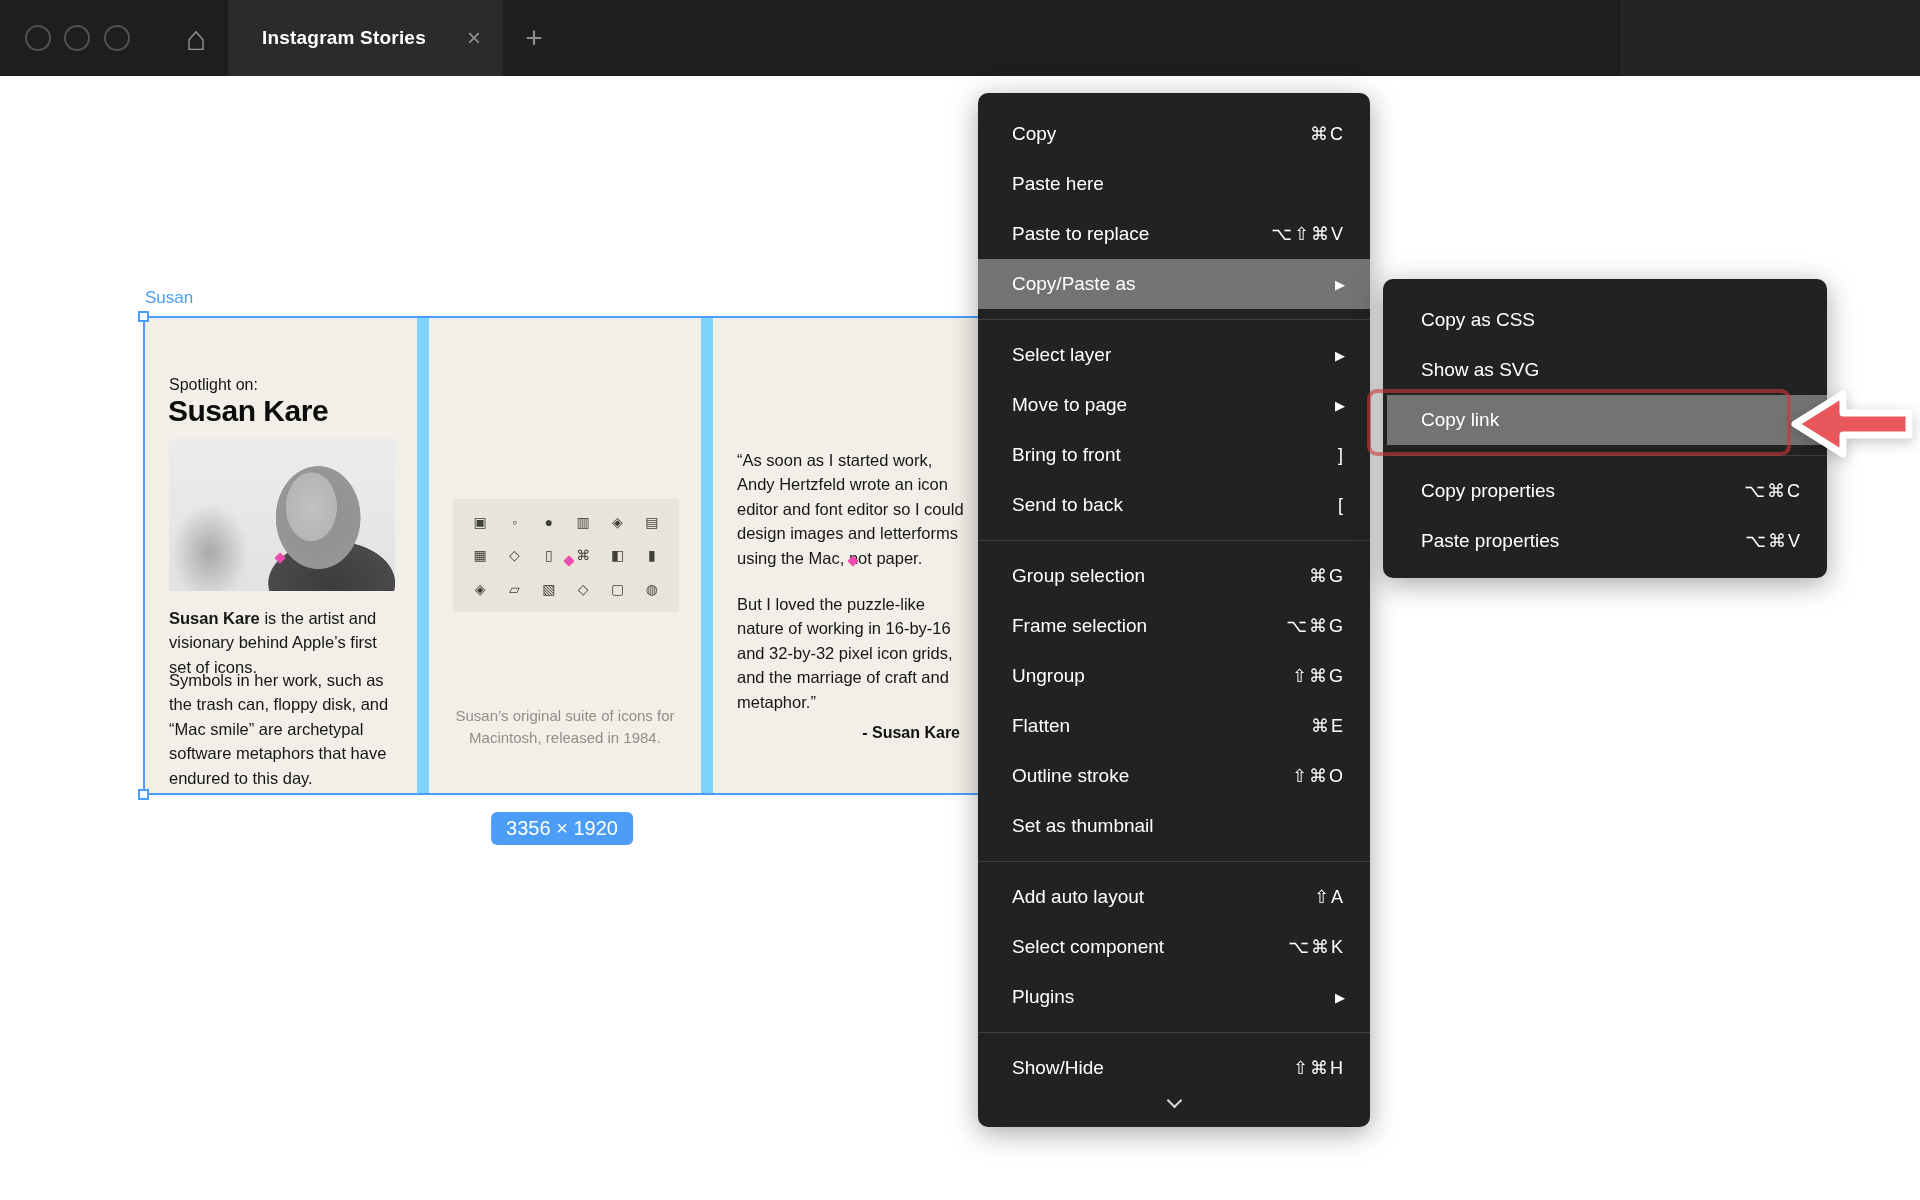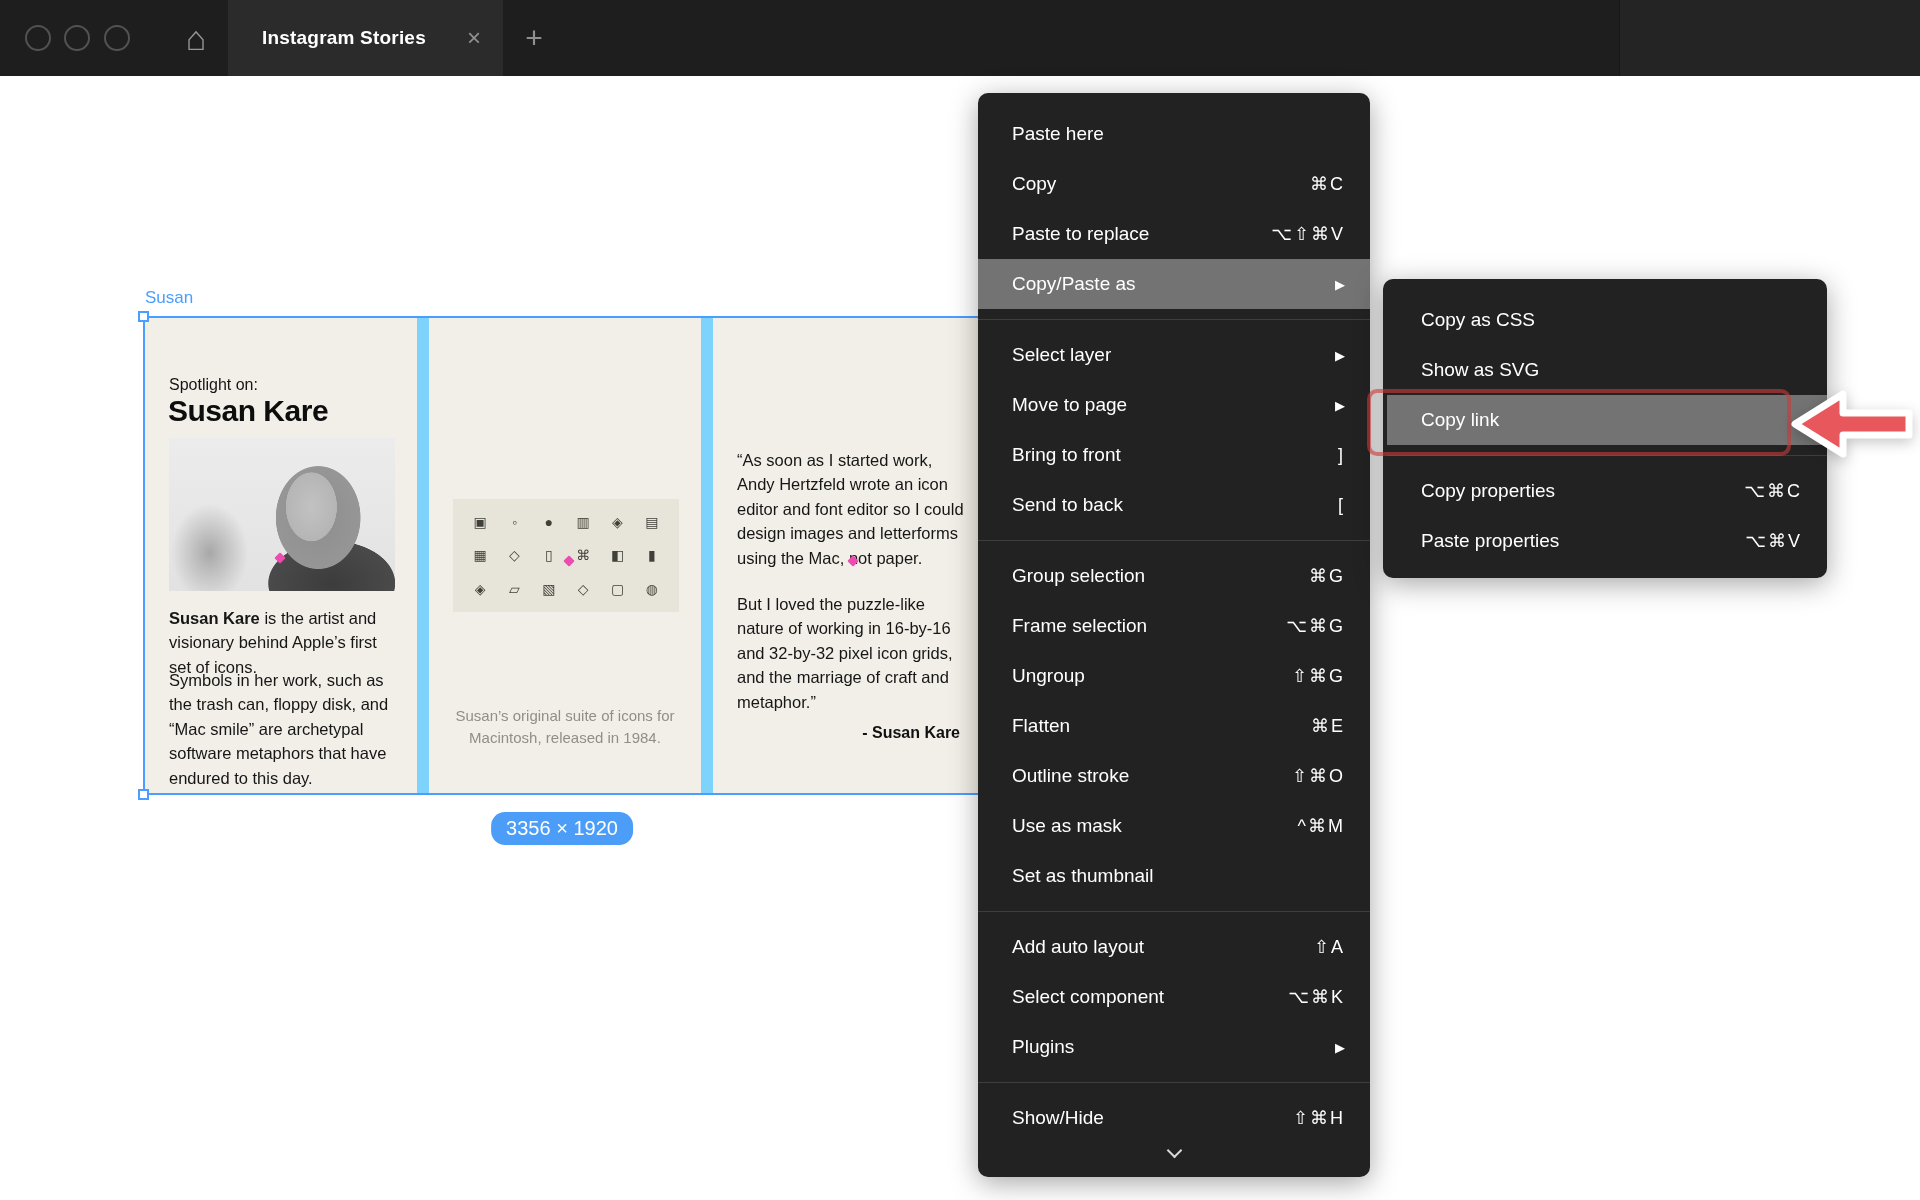--- a/index.html
+++ b/index.html
@@ -44,21 +44,21 @@
   .iconbox span { font-size:14px; color:#40403a; line-height:1; }
   .caption { position:absolute; left:0; width:100%; text-align:center; font-size:15px; line-height:1.35; color:#8f8f88; }
   .cap1 { top:388px; } .cap2 { top:410px; }
   .quote { position:absolute; left:24px; top:130px; width:234px; font-size:16.5px; line-height:1.48; color:#161616; }
   .quote .gap { height:22px; }
   .attribution { position:absolute; right:24px; top:406px; font-size:16px; font-weight:700; color:#111; }
   .sparkle { position:absolute; width:8px; height:8px; background:#ee4bb0; transform:rotate(45deg); border-radius:1px; z-index:4; }
 
   .dim-badge { position:absolute; left:562px; top:736px; transform:translateX(-50%);
                background:#4b9df8; color:#ffffff; font-size:20px; font-weight:500;
-               padding:5px 15px; border-radius:14px; white-space:nowrap; }
+               padding:5px 15px; border-radius:6px; white-space:nowrap; }
 
   
   .menu { position:absolute; background:#222222; border-radius:10px; color:#ffffff;
           box-shadow:0 6px 28px rgba(0,0,0,.35); }
   .context-menu { left:978px; top:93px; width:392px; padding:16px 0 8px 0; z-index:20; }
   .sub-menu { left:1383px; top:239px; width:444px; padding:16px 0 12px 4px; z-index:30;margin-top:40px; }
   .menu-item { height:50px; display:flex; align-items:center; justify-content:space-between;
                padding:0 25px 0 34px; font-size:19px; }
   .sub-menu .menu-item { height:50px; }
   .menu-item.highlighted { background:#737373; }
@@ -150,28 +150,28 @@
       <div class="handle h-tl"></div>
       <div class="handle h-bl"></div>
     </div>
 
     <div class="dim-badge">3356 × 1920</div>
   </div>
 
   <div class="menu context-menu">
     <div id="context-menu-body">
         <div class="menu-item">
-          <span class="mi-label">Paste here</span>
-          <span class="mi-right"></span>
-        </div>
-        <div class="menu-item">
           <span class="mi-label">Copy</span>
           <span class="mi-right">⌘C</span>
         </div>
         <div class="menu-item">
+          <span class="mi-label">Paste here</span>
+          <span class="mi-right"></span>
+        </div>
+        <div class="menu-item">
           <span class="mi-label">Paste to replace</span>
           <span class="mi-right">⌥⇧⌘V</span>
         </div>
         <div class="menu-item highlighted">
           <span class="mi-label">Copy/Paste as</span>
           <span class="mi-right mi-arrow">▶</span>
         </div>
         <div class="menu-sep"></div>
         <div class="menu-item">
           <span class="mi-label">Select layer</span>
@@ -202,24 +202,20 @@
           <span class="mi-label">Ungroup</span>
           <span class="mi-right">⇧⌘G</span>
         </div>
         <div class="menu-item">
           <span class="mi-label">Flatten</span>
           <span class="mi-right">⌘E</span>
         </div>
         <div class="menu-item">
           <span class="mi-label">Outline stroke</span>
           <span class="mi-right">⇧⌘O</span>
-        </div>
-        <div class="menu-item">
-          <span class="mi-label">Use as mask</span>
-          <span class="mi-right">^⌘M</span>
         </div>
         <div class="menu-item">
           <span class="mi-label">Set as thumbnail</span>
           <span class="mi-right"></span>
         </div>
         <div class="menu-sep"></div>
         <div class="menu-item">
           <span class="mi-label">Add auto layout</span>
           <span class="mi-right">⇧A</span>
         </div>

